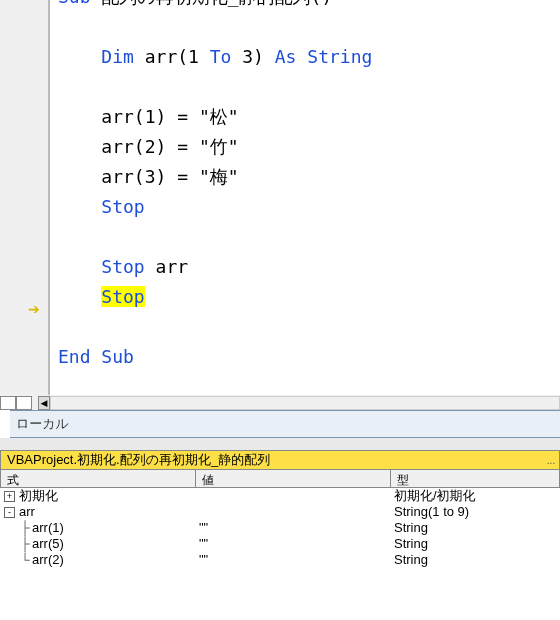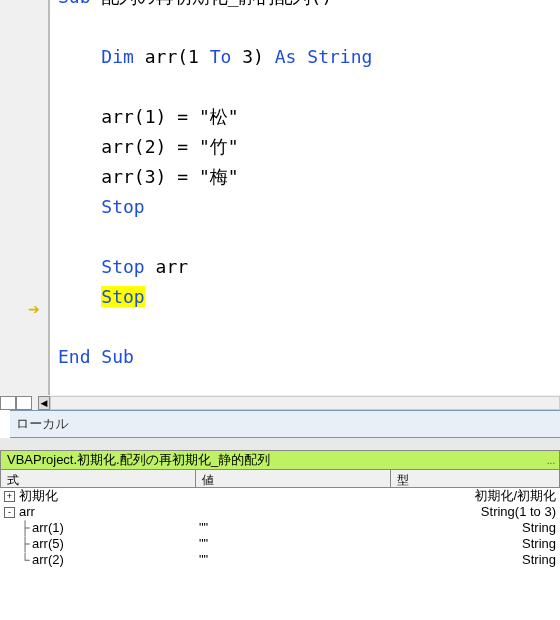--- a/index.html
+++ b/index.html
@@ -65,21 +65,21 @@
     border-left:none;border-right:none;
     padding:4px 6px;
     font-size:13px;
     color:#333;
     margin-left:10px;
   }
   .spacer{height:12px;background:#e9e9e9;width:560px;}
   .scope-row{
     width:560px;
     border:1px solid #888;
-    background:#bef264;
+    background:#fde047;
     display:flex;align-items:center;
     height:20px;
   }
   .scope-row .txt{
     flex:1;padding:2px 6px;font-size:13px;color:#000;
   }
   .scope-row .dd{
     width:16px;text-align:center;color:#555;font-size:10px;
   }
   .grid-hdr{
@@ -96,21 +96,21 @@
     width:560px;background:#fff;
     font-size:13px;color:#000;
     font-family:"MS PGothic","Meiryo",sans-serif;
   }
   .grid-row{
     display:flex;height:16px;line-height:16px;
   }
   .grid-row > div{padding:0 4px;}
   .grid-row .c1{width:195px;display:flex;align-items:center;}
   .grid-row .c2{width:195px;}
-  .grid-row .c3{flex:1;text-align:right;}
+  .grid-row .c3{flex:1;}
   .tw{
     display:inline-block;width:11px;height:11px;border:1px solid #666;
     font-size:9px;line-height:9px;text-align:center;margin-right:4px;
     background:#fff;
   }
   .indent{display:inline-block;width:14px;}
 </style>
 </head>
 <body>
 
@@ -163,21 +163,21 @@
       </div>
     <div class="c2"></div>
     <div class="c3">初期化/初期化</div>
   </div>
   <div class="grid-row">
     <div class="c1">
         <span class="tw">-</span>
         <span>arr</span>
       </div>
     <div class="c2"></div>
-    <div class="c3">String(1 to 3)</div>
+    <div class="c3">String(1 to 9)</div>
   </div>
   <div class="grid-row">
     <div class="c1">
         <span class="indent"></span>
         <span style="display:inline-block;width:14px;text-align:center;color:#666">├</span>
         <span>arr(1)</span>
       </div>
     <div class="c2">""</div>
     <div class="c3">String</div>
   </div>

